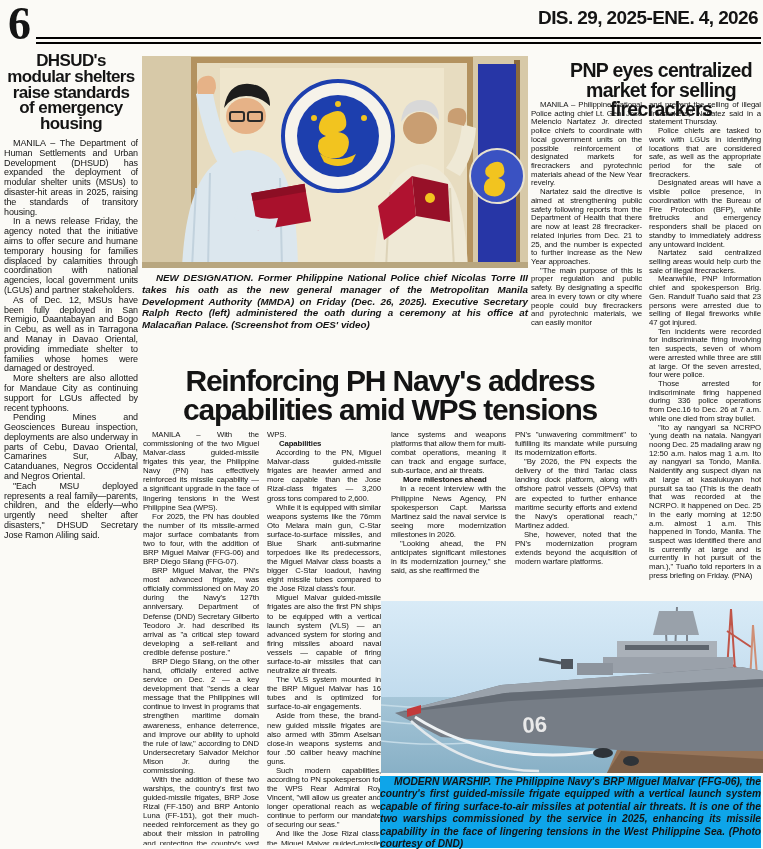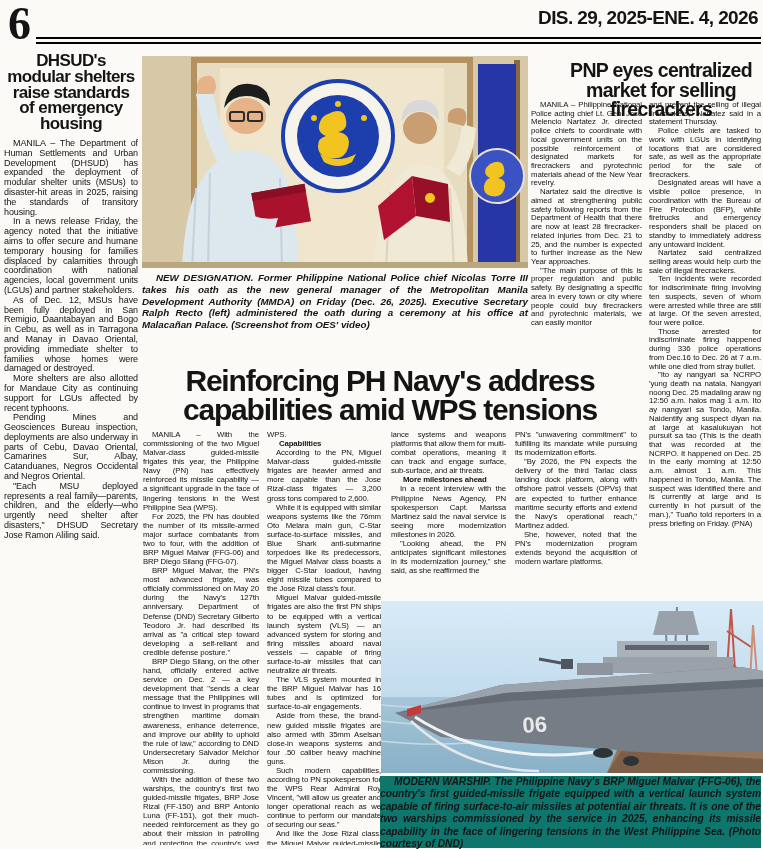--- a/index.html
+++ b/index.html
@@ -56,21 +56,21 @@
   .navy-col{font-size:7.8px;line-height:1.165;letter-spacing:-0.12px;overflow:hidden;position:absolute;top:430px;}
   .nv1{left:143px;width:116px;height:415px;}
   .nv2{left:267px;width:114px;height:415px;}
   .nv3{left:391px;width:115px;height:170px;}
   .nv4{left:515px;width:122px;height:166px;}
   
   .ship-photo{position:absolute;left:381px;top:601px;width:382px;height:172px;z-index:4;background:#fbfaf6;}
   .ship-photo svg{display:block;width:100%;height:100%;}
   .ship-caption{
     position:absolute;left:380px;top:776px;width:381px;height:72px;z-index:4;
-    background:#0f766e;font-size:10.2px;font-weight:bold;font-style:italic;
+    background:#0ea5e9;font-size:10.2px;font-weight:bold;font-style:italic;
     line-height:1.22;text-align:justify;text-indent:14px;
   }
 </style>
 </head>
 <body>
 
 <div class="page">
 
   <div class="page-num">6</div>
   <div class="issue-date">DIS. 29, 2025-ENE. 4, 2026</div>
@@ -150,20 +150,21 @@
   <div class="pnp-col pnp-c1">
       <p class="para">MANILA – Philippine National Police acting chief Lt. Gen. Jose Melencio Nartatez Jr. directed police chiefs to coordinate with local government units on the possible reinforcement of designated markets for firecrackers and pyrotechnic materials ahead of the New Year revelry.</p>
       <p class="para">Nartatez said the directive is aimed at strengthening public safety following reports from the Department of Health that there are now at least 28 firecracker-related injuries from Dec. 21 to 25, and the number is expected to further increase as the New Year approaches.</p>
       <p class="para">"The main purpose of this is proper regulation and public safety. By designating a specific area in every town or city where people could buy firecrackers and pyrotechnic materials, we can easily monitor</p>
     </div>
   <div class="pnp-col pnp-c2">
       <p class="para cont">and prevent the selling of illegal firecrackers," Nartatez said in a statement Thursday.</p>
       <p class="para">Police chiefs are tasked to work with LGUs in identifying locations that are considered safe, as well as the appropriate period for the sale of firecrackers.</p>
       <p class="para">Designated areas will have a visible police presence, in coordination with the Bureau of Fire Protection (BFP), while firetrucks and emergency responders shall be placed on standby to immediately address any untoward incident.</p>
       <p class="para">Nartatez said centralized selling areas would help curb the sale of illegal firecrackers.</p>
+      <p class="para">Meanwhile, PNP Information chief and spokesperson Brig. Gen. Randulf Tuaño said that 23 persons were arrested due to selling of illegal fireworks while 47 got injured.</p>
       <p class="para">Ten incidents were recorded for indiscriminate firing involving ten suspects, seven of whom were arrested while three are still at large. Of the seven arrested, four were police.</p>
       <p class="para">Those arrested for indiscriminate firing happened during 336 police operations from Dec.16 to Dec. 26 at 7 a.m. while one died from stray bullet.</p>
       <p class="para">"Ito ay nangyari sa NCRPO 'yung death na natala. Nangyari noong Dec. 25 madaling araw ng 12:50 a.m. halos mag 1 a.m. Ito ay nangyari sa Tondo, Manila. Naidentify ang suspect diyan na at large at kasalukuyan hot pursuit sa tao (This is the death that was recorded at the NCRPO. It happened on Dec. 25 in the early morning at 12:50 a.m. almost 1 a.m. This happened in Tondo, Manila. The suspect was identified there and is currently at large and is currently in hot pursuit of the man.)," Tuaño told reporters in a press briefing on Friday. (PNA)</p>
     </div>
 
   <h1 class="navy-head"><span>Reinforcing PH Navy's address</span><br><span>capabilities amid WPS tensions</span></h1>
   <div class="navy-col nv1">
       <p class="para">MANILA – With the commissioning of the two Miguel Malvar-class guided-missile frigates this year, the Philippine Navy (PN) has effectively reinforced its missile capability — a significant upgrade in the face of lingering tensions in the West Philippine Sea (WPS).</p>
       <p class="para">For 2025, the PN has doubled the number of its missile-armed major surface combatants from two to four, with the addition of BRP Miguel Malvar (FFG-06) and BRP Diego Silang (FFG-07).</p>
       <p class="para">BRP Miguel Malvar, the PN's most advanced frigate, was officially commissioned on May 20 during the Navy's 127th anniversary. Department of Defense (DND) Secretary Gilberto Teodoro Jr. had described its arrival as "a critical step toward developing a self-reliant and credible defense posture."</p>

